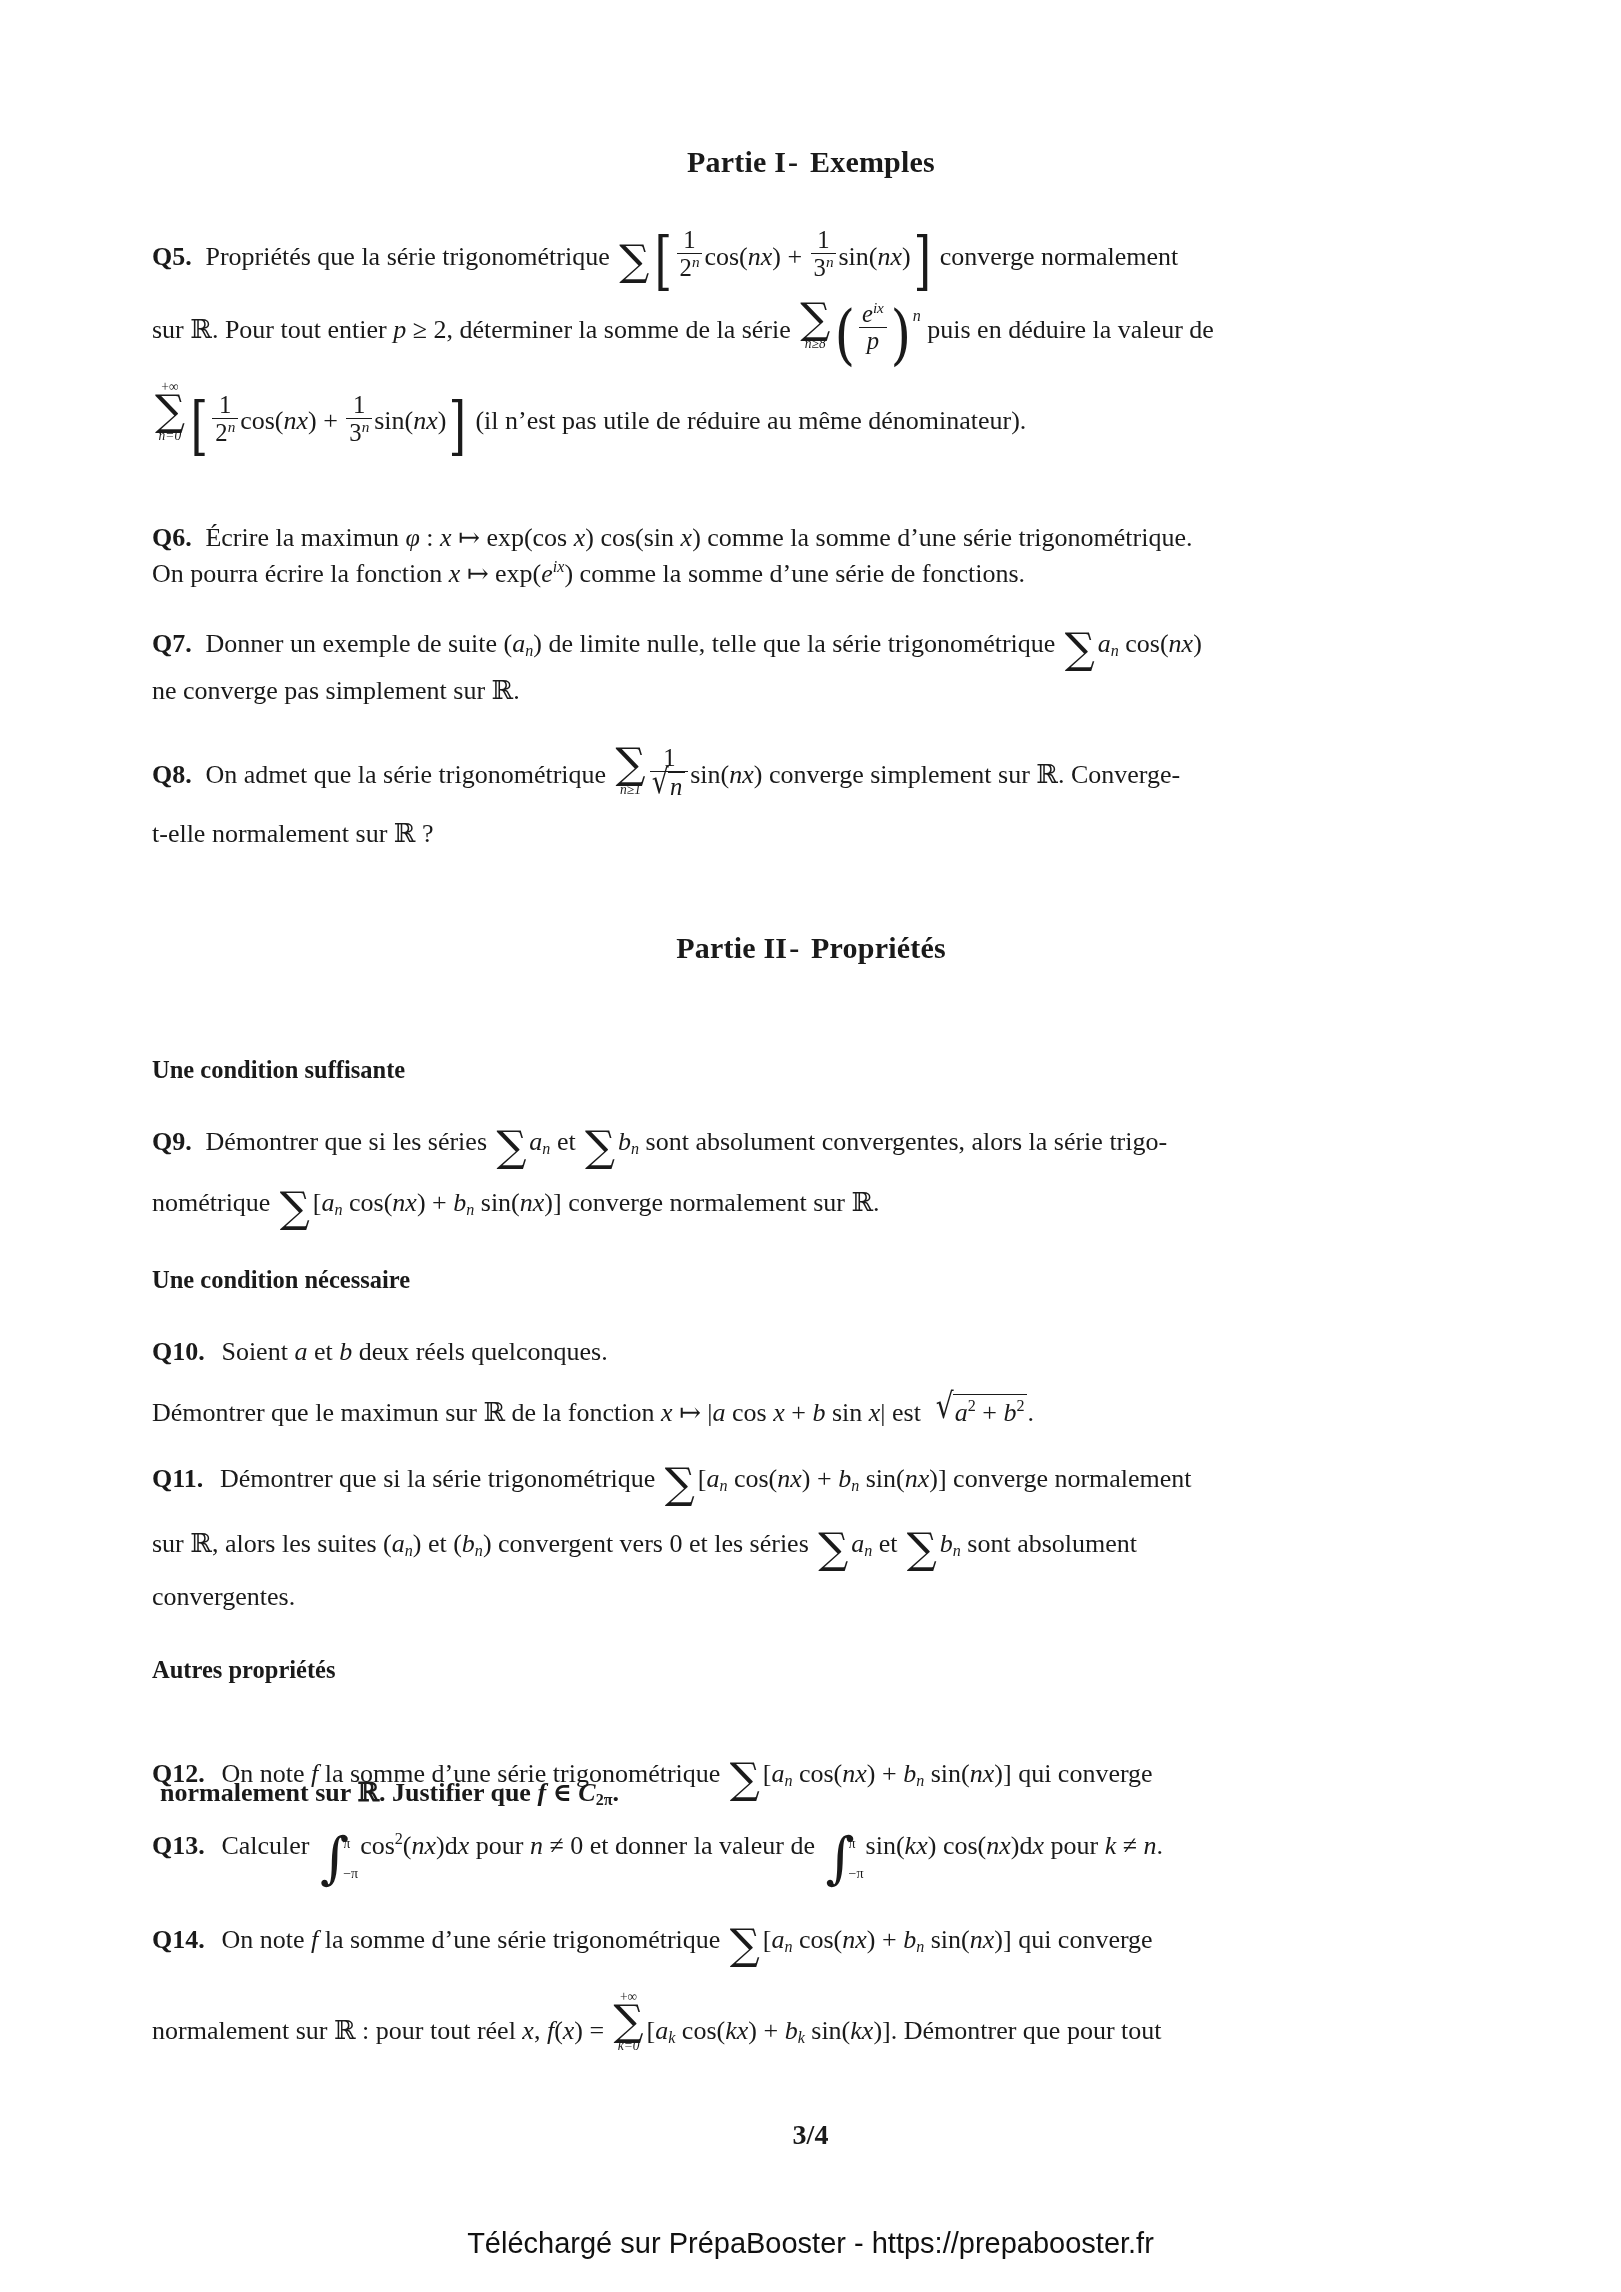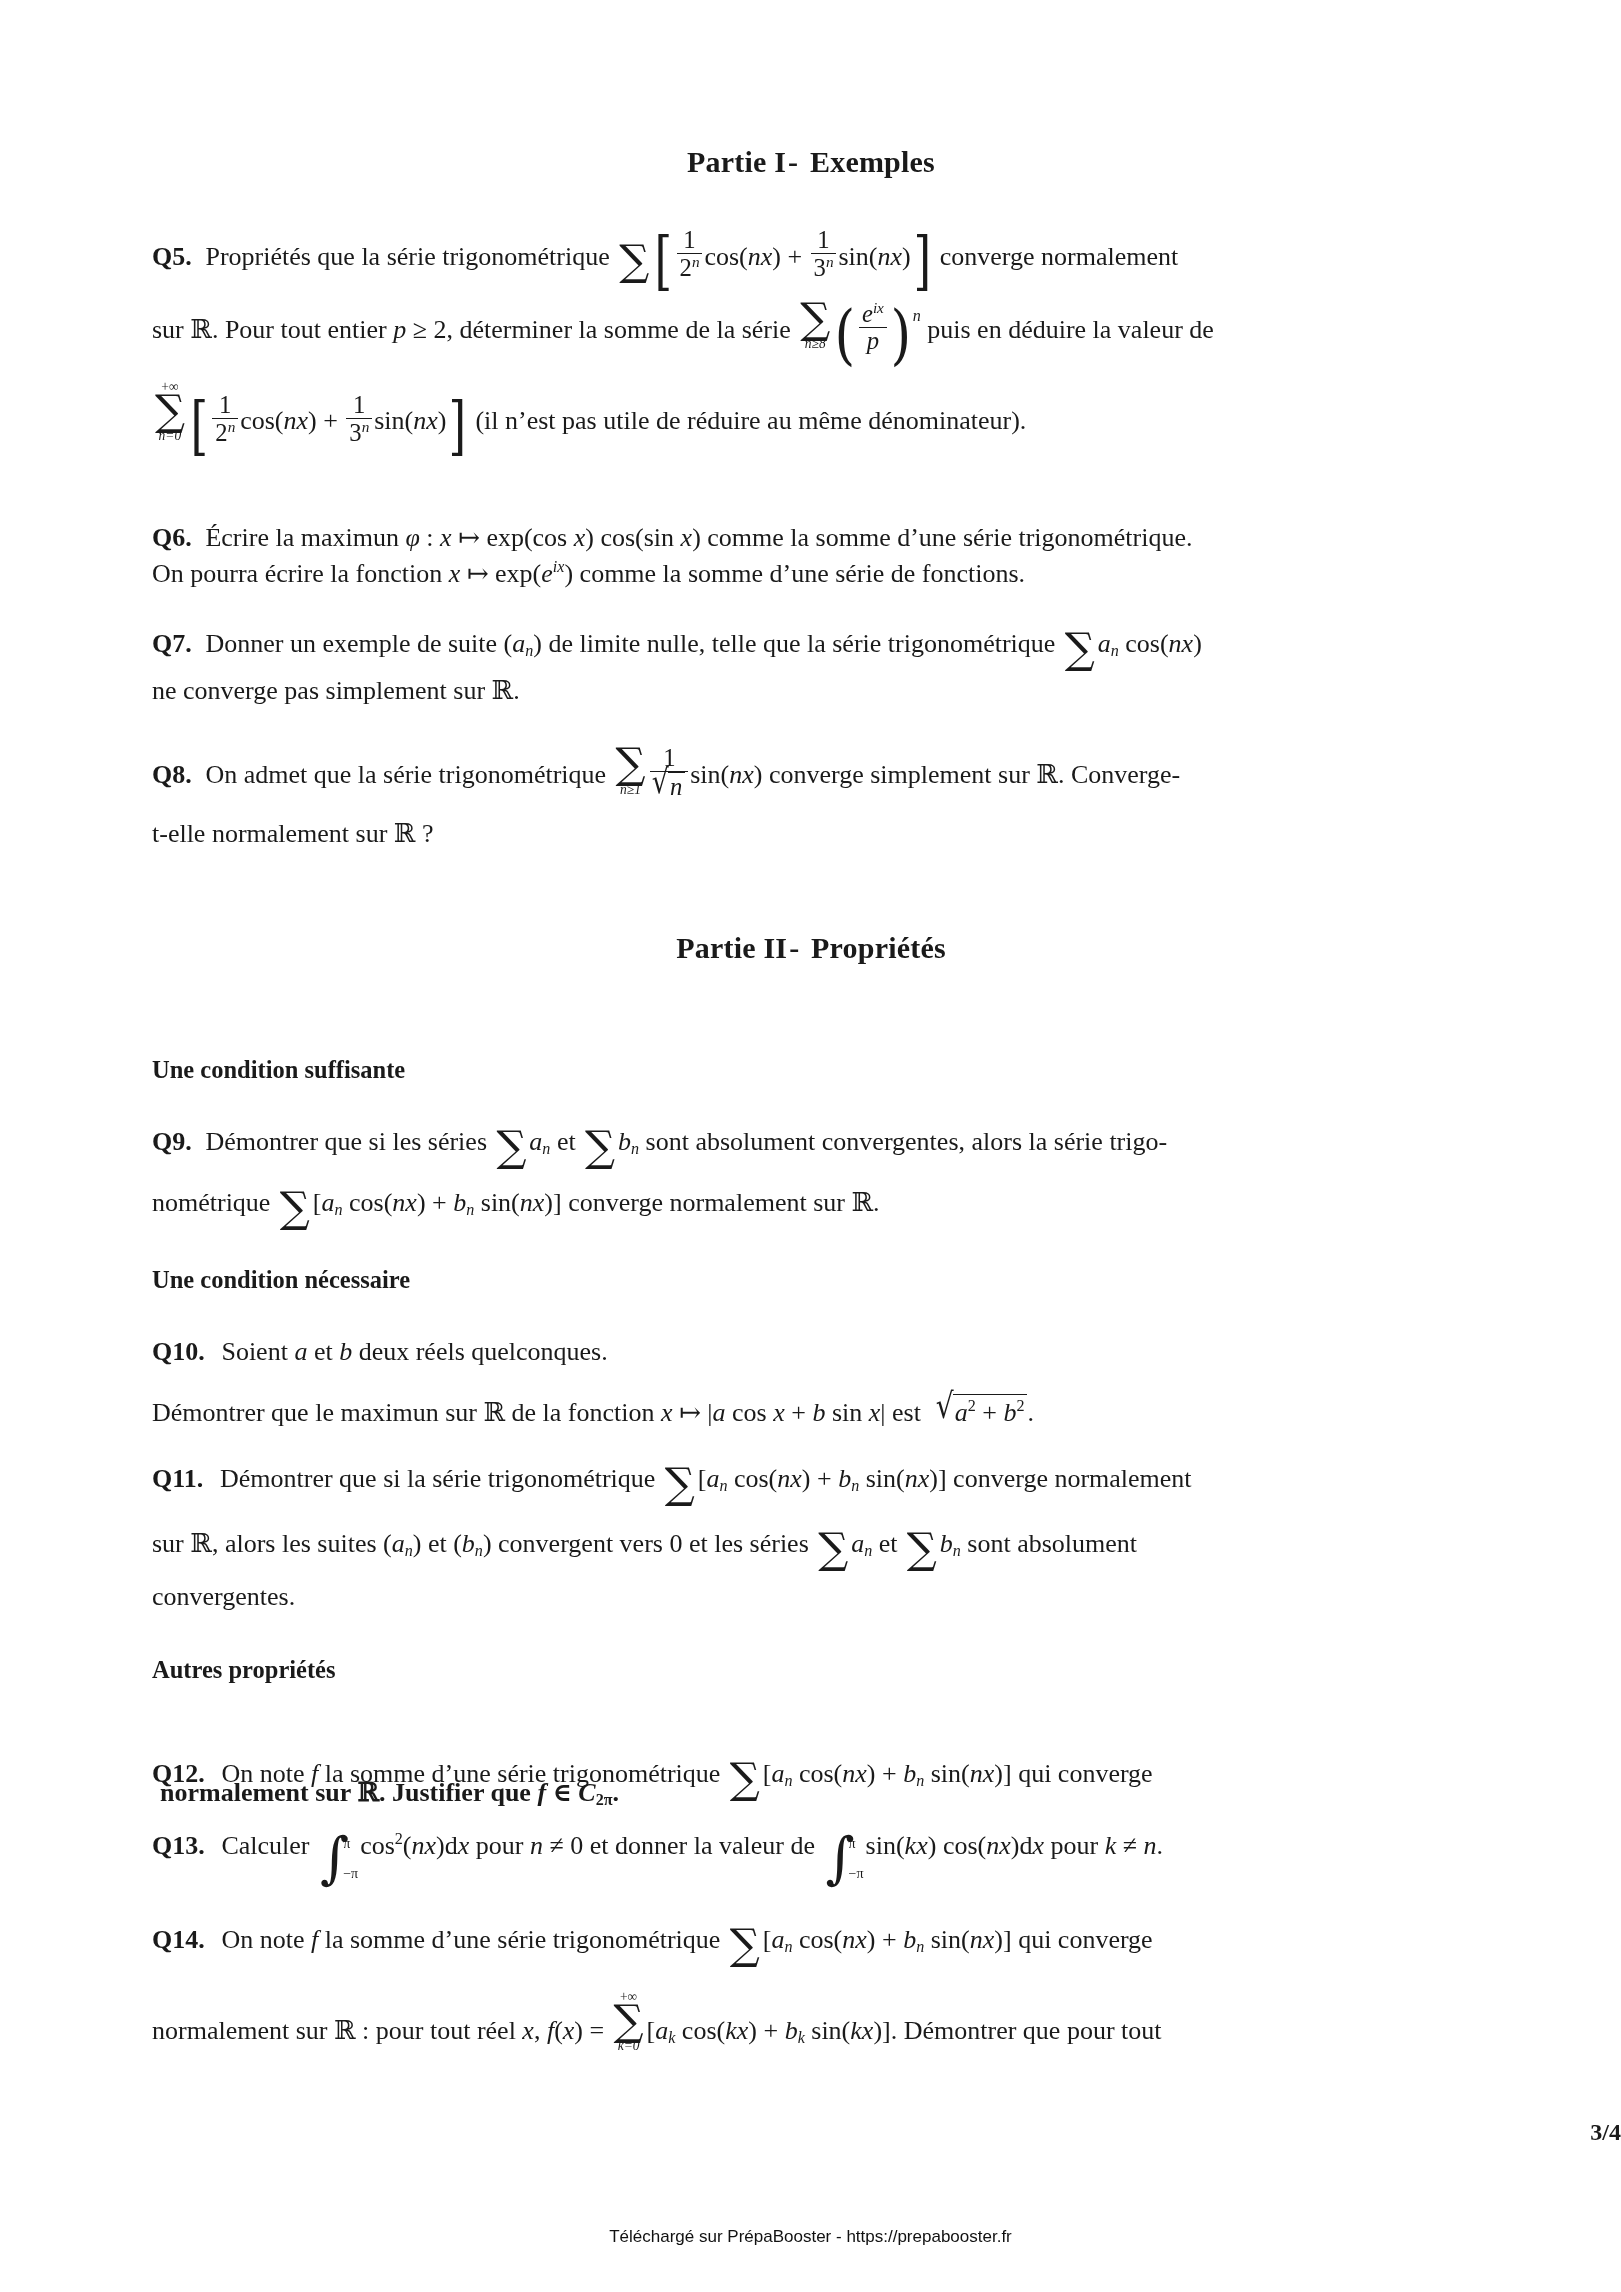--- a/index.html
+++ b/index.html
@@ -174,30 +174,30 @@
     text-align: left;
     margin-left: -5.9px;
   }
   .intg > .lims > span { display: block; }
   .intg > .lims > .up { margin-bottom: 1.15em; }
 
   
   .pagenum {
     position: absolute;
     left: 0; right: 0;
-    text-align: right;
+    text-align: center;
     font-weight: bold;
-    font-size: 24px;
+    font-size: 28px;
   }
   .dl-footer {
     position: absolute;
     left: 0; right: 0;
     text-align: center;
     font-family: "Liberation Sans", "DejaVu Sans", sans-serif;
-    font-size: 17px;
+    font-size: 29px;
     color: #111;
   }
 </style>
 </head>
 <body>
 
 <div class="page">
   <div class="content">
 
     <div class="part-title" style="position:absolute; left:0; top:145px; width:100%;">

